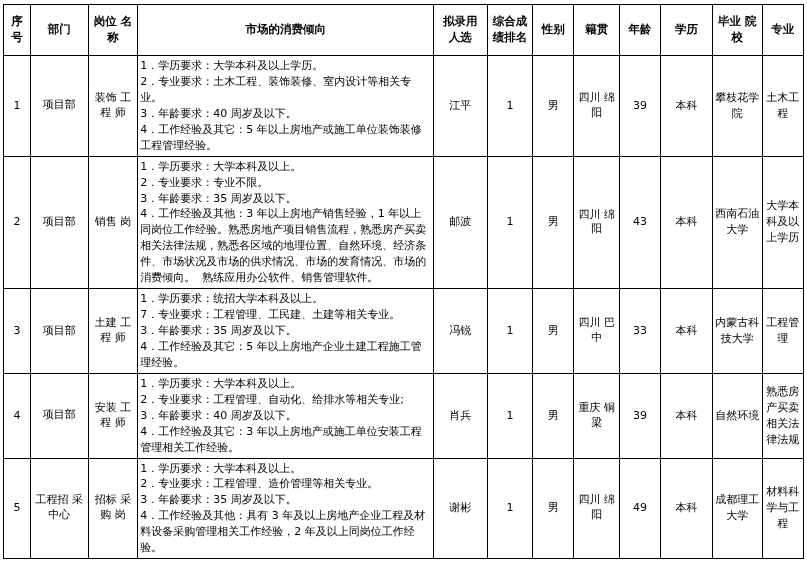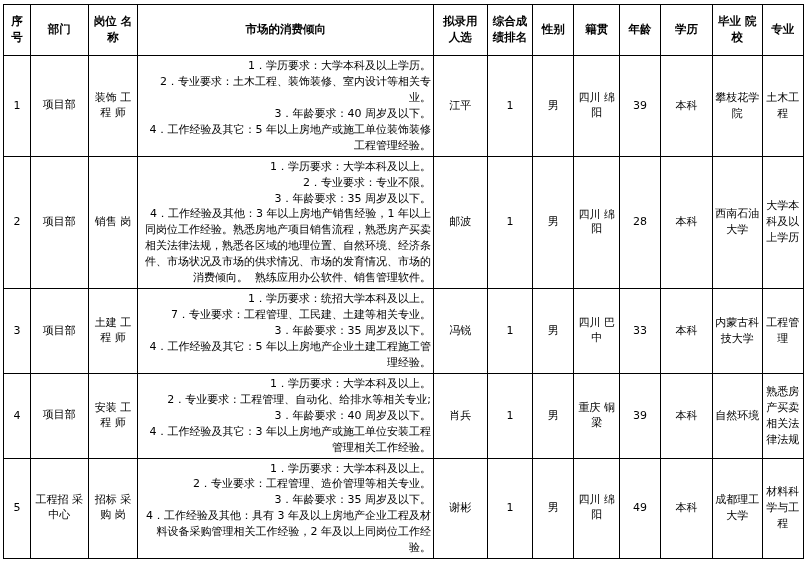--- a/index.html
+++ b/index.html
@@ -48,21 +48,21 @@
   .c-home  { width: 44px; }
   .c-age   { width: 40px; }
   .c-edu   { width: 50px; }
   .c-sch   { width: 48px; }
   .c-major { width: 40px; }
 
   td.ctr {
     text-align: center;
   }
   td.req {
-    text-align: right;
+    text-align: left;
     padding: 5px 6px 5px 7px;
     line-height: 1.55;
   }
   .reqline {
     white-space: pre-wrap;
     text-indent: 0;
   }
   .stack {
     display: block;
     text-align: center;
@@ -181,21 +181,21 @@
 2．专业要求：专业不限。
 3．年龄要求：35 周岁及以下。
 4．工作经验及其他：3 年以上房地产销售经验，1 年以上同岗位工作经验。熟悉房地产项目销售流程，熟悉房产买卖相关法律法规，熟悉各区域的地理位置、自然环境、经济条件、市场状况及市场的供求情况、市场的发育情况、市场的消费倾向。  熟练应用办公软件、销售管理软件。</span></td>
         <td class="ctr">邮波</td>
         <td class="ctr">1</td>
         <td class="ctr">男</td>
         <td class="ctr">
             <span class="stack">四川
 绵阳</span>
           </td>
-        <td class="ctr">28</td>
+        <td class="ctr">43</td>
         <td class="ctr">本科</td>
         <td class="ctr"><span class="narrow">西南石油大学</span></td>
         <td class="ctr"><span class="narrow">大学本科及以上学历</span></td>
       </tr>
       <tr>
         <td class="ctr">3</td>
         <td class="ctr">
             <span class="stack">项目部</span>
           </td>
         <td class="ctr">

